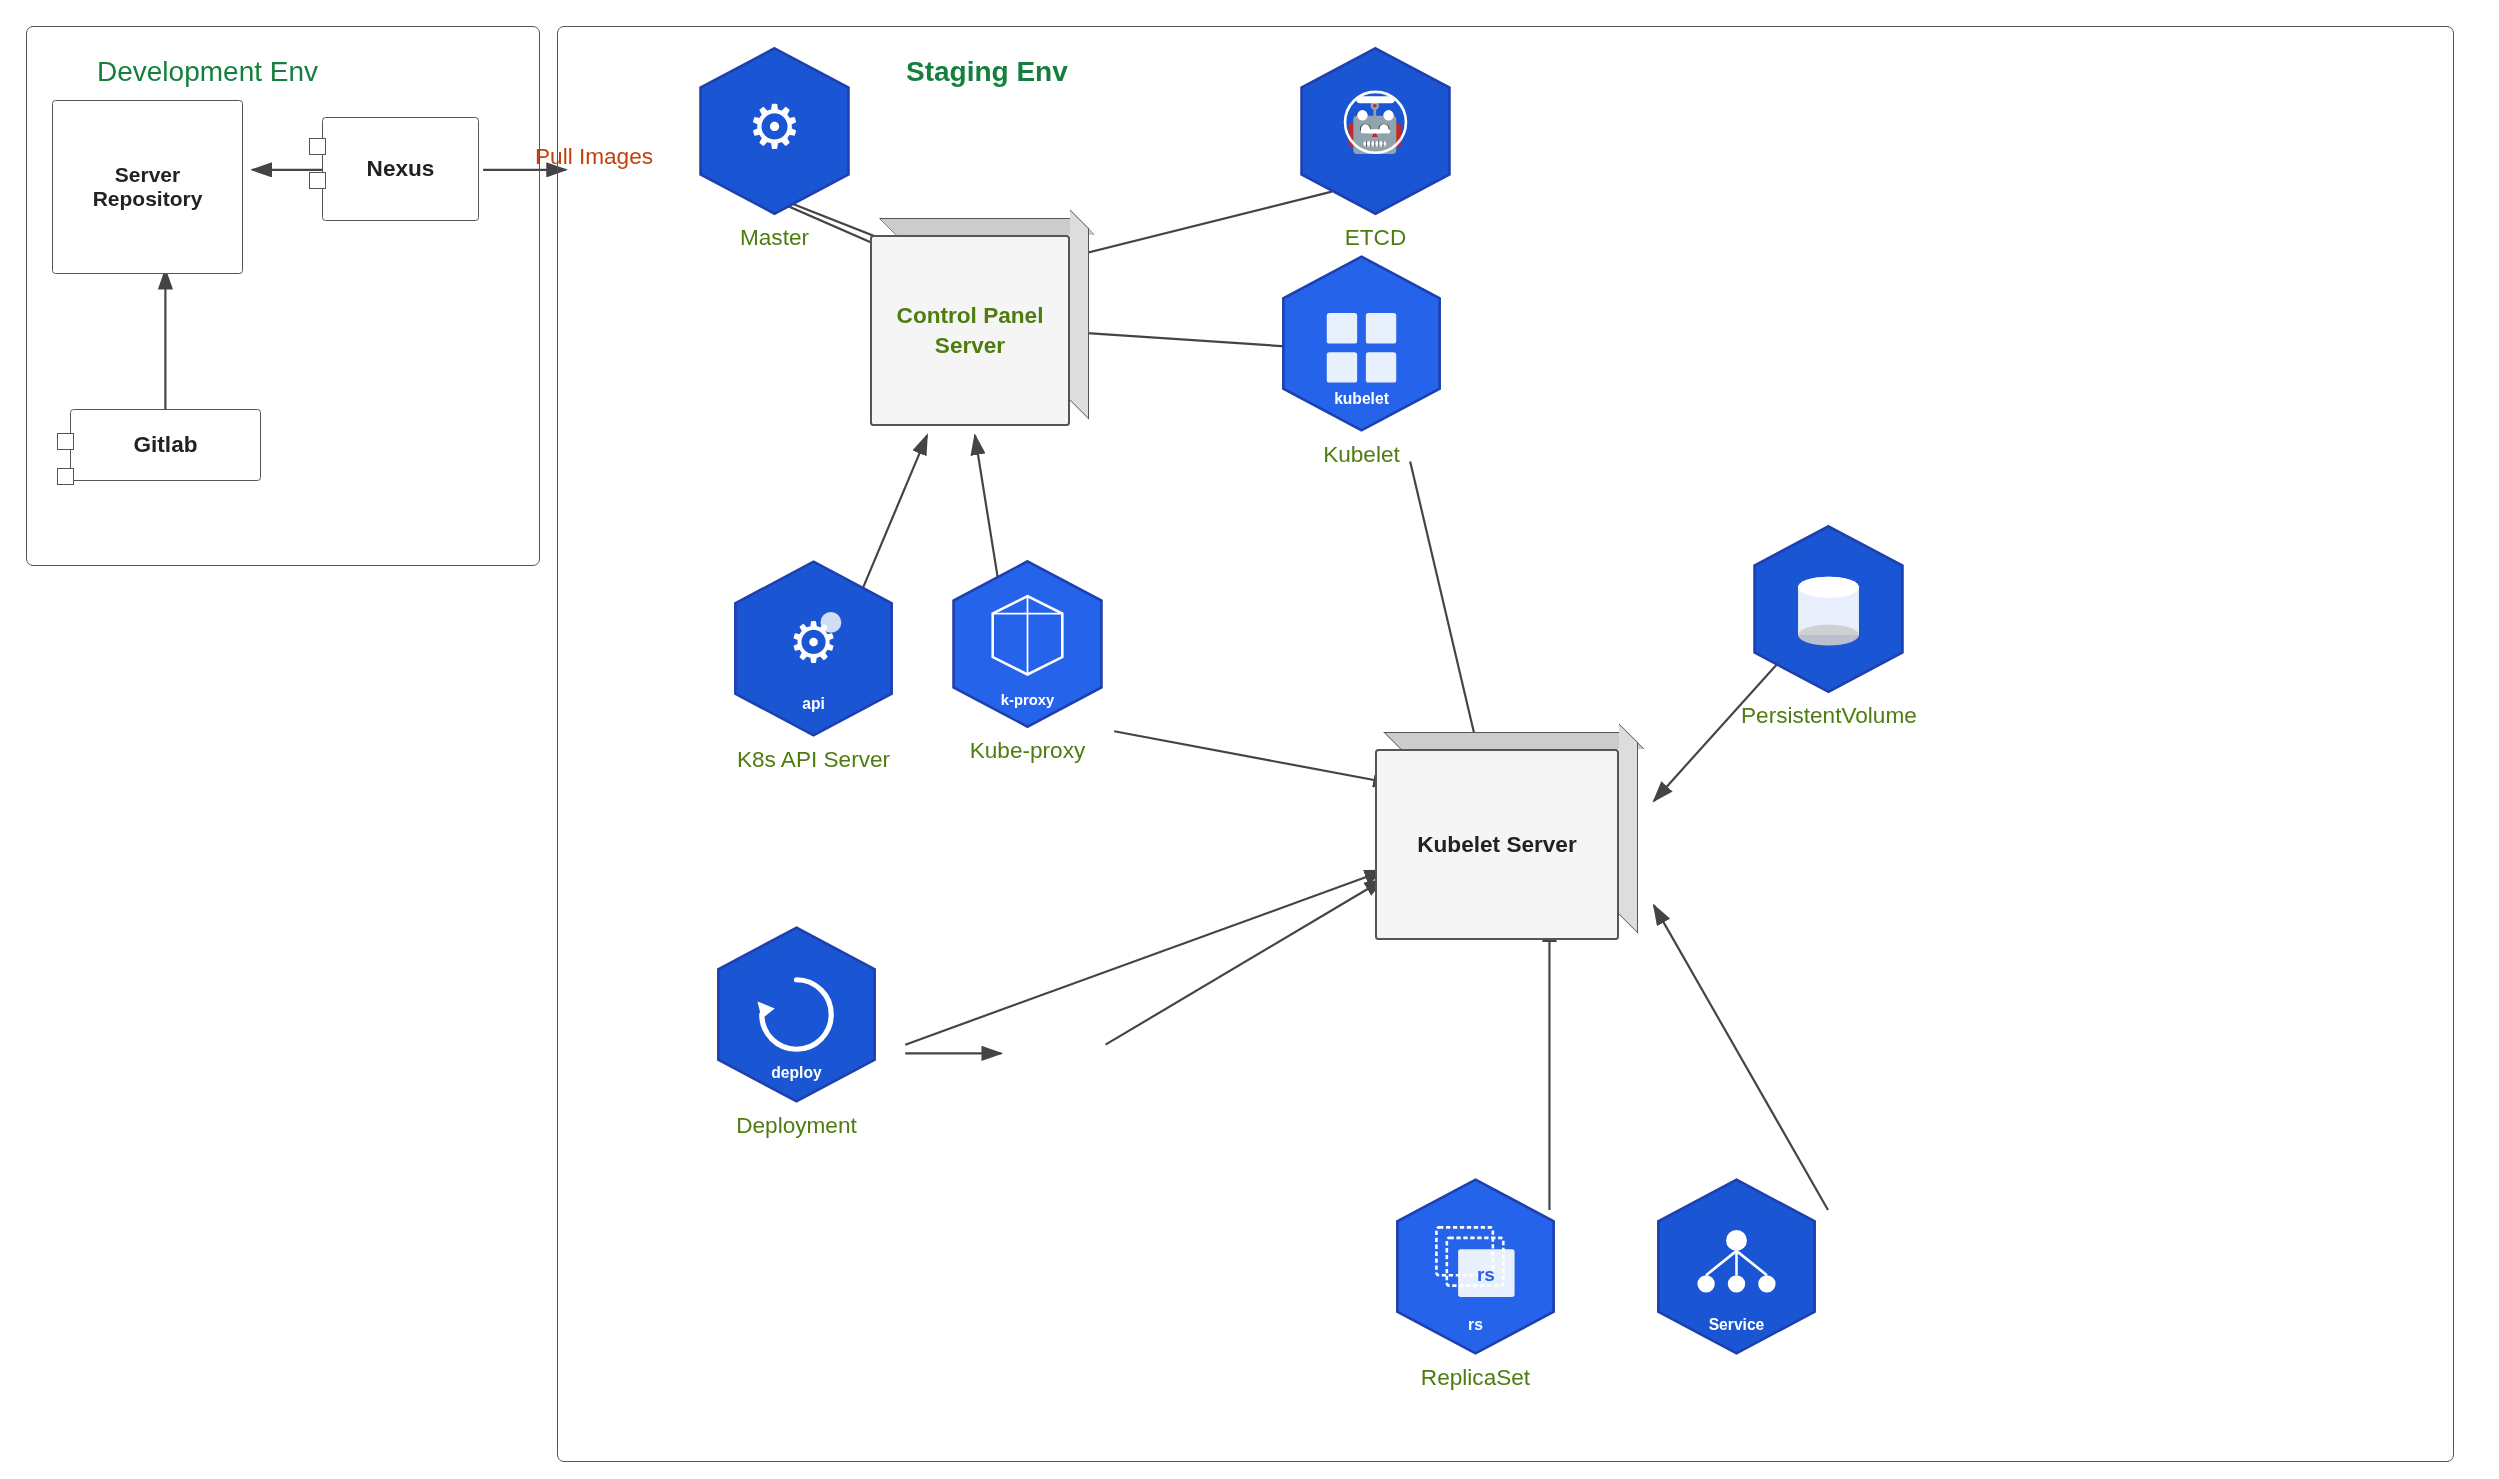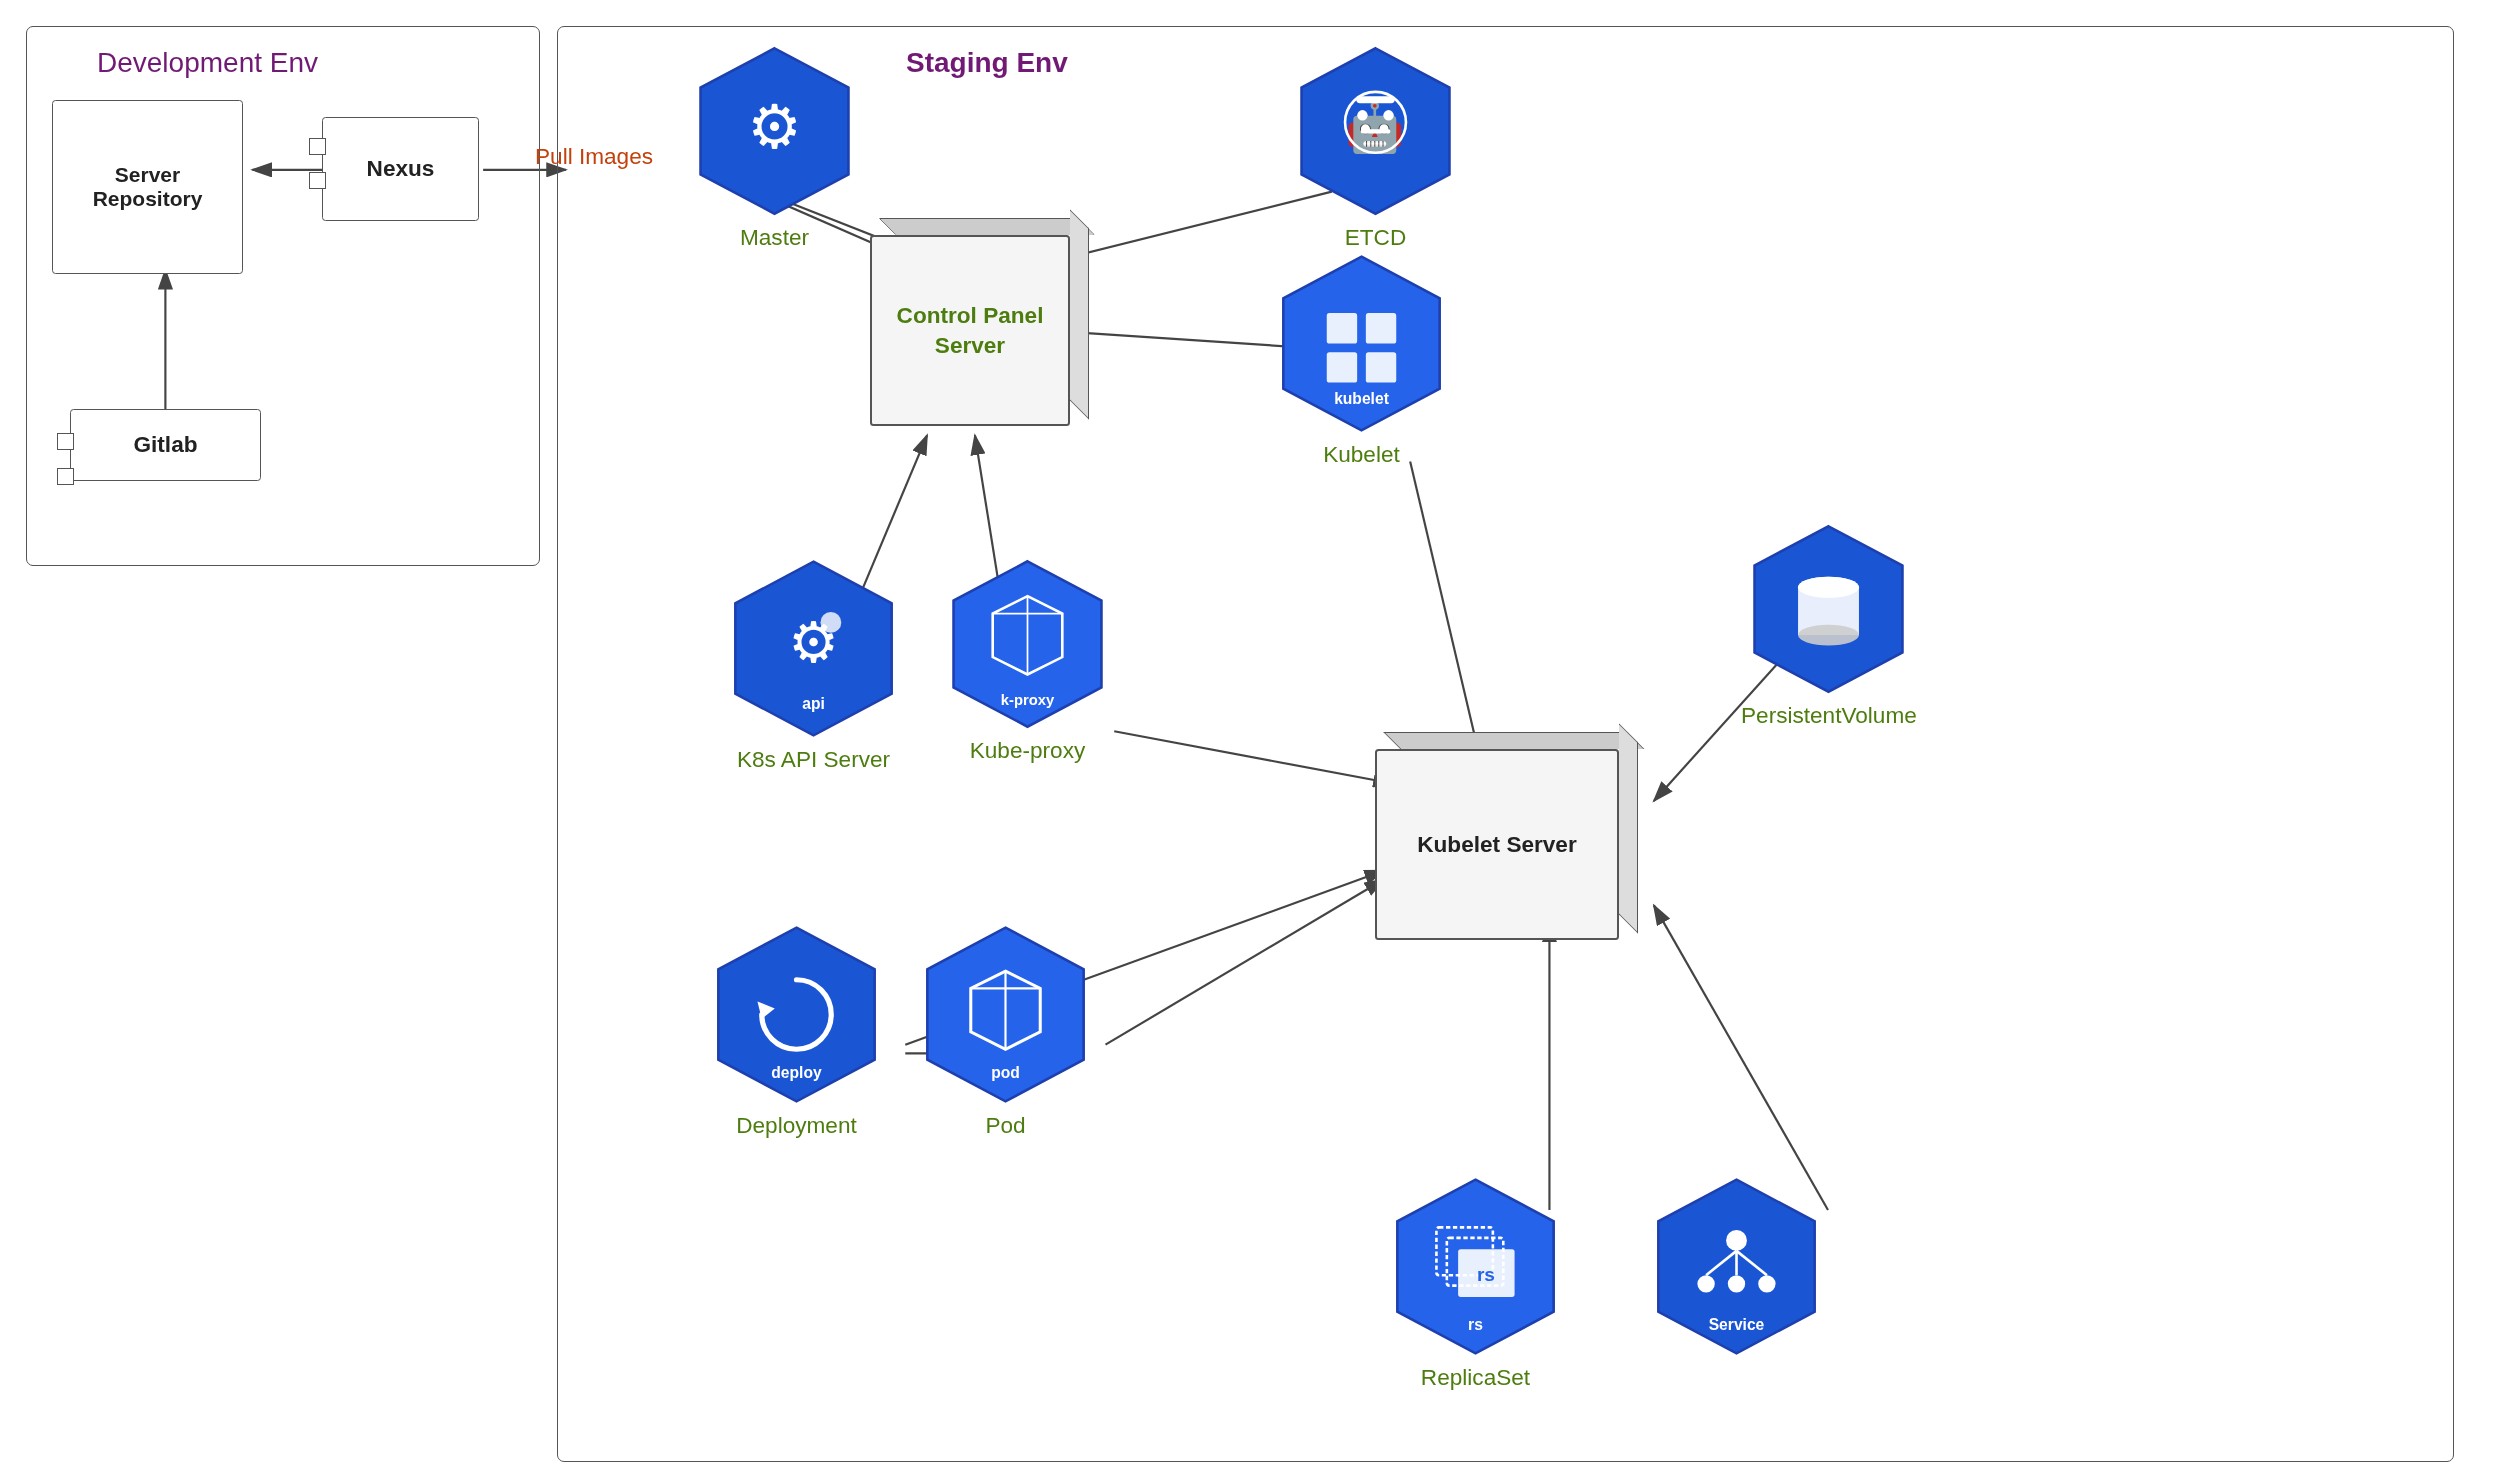--- a/index.html
+++ b/index.html
@@ -21,22 +21,22 @@
     
     .env-box {
       position: absolute;
       border: 1.7px solid #555;
       border-radius: 7px;
     }
     .env-label {
       position: absolute;
       font-size: 28px;
       font-weight: normal;
-      color: #701a75;
-      top: 20px;
+      color: #15803d;
+      top: 29px;
     }
 
     .dev-env {
       left: 26px;
       top: 26px;
       width: 514px;
       height: 540px;
     }
     .dev-env .env-label { left: 70px; }
 
@@ -293,33 +293,20 @@
         <polygon points="95,5 185,53 185,157 95,205 5,157 5,53" fill="#1a56d4" stroke="#1e40af" stroke-width="3"></polygon>
 
         <path d="M95 65 A40 40 0 1 1 55 105" fill="none" stroke="white" stroke-width="6" stroke-linecap="round"></path>
         <polygon points="50,90 55,110 70,98" fill="white"></polygon>
         <text x="95" y="178" text-anchor="middle" fill="white" font-size="18" font-weight="bold">deploy</text>
       </svg>
     </div>
     <span class="hex-label">Deployment</span>
   </div>
 
-  <div class="hex-icon" style="left:923px; top:923px;">
-    <div class="hex-shape">
-      <svg class="hex-svg" width="165" height="183" viewBox="0 0 190 210">
-        <polygon points="95,5 185,53 185,157 95,205 5,157 5,53" fill="#2563eb" stroke="#1e40af" stroke-width="3"></polygon>
-
-        <polygon points="95,55 135,75 135,125 95,145 55,125 55,75" fill="none" stroke="white" stroke-width="3.5"></polygon>
-        <line x1="95" y1="55" x2="95" y2="145" stroke="white" stroke-width="2.5"></line>
-        <line x1="55" y1="75" x2="135" y2="75" stroke="white" stroke-width="2.5"></line>
-        <text x="95" y="178" text-anchor="middle" fill="white" font-size="18" font-weight="bold">pod</text>
-      </svg>
-    </div>
-    <span class="hex-label">Pod</span>
-  </div>
 
   <div class="hex-icon" style="left:1393px; top:1175px;">
     <div class="hex-shape">
       <svg class="hex-svg" width="165" height="183" viewBox="0 0 190 210">
         <polygon points="95,5 185,53 185,157 95,205 5,157 5,53" fill="#2563eb" stroke="#1e40af" stroke-width="3"></polygon>
 
         <rect x="50" y="60" width="65" height="55" rx="3" fill="none" stroke="white" stroke-width="3" stroke-dasharray="5,3"></rect>
         <rect x="62" y="72" width="65" height="55" rx="3" fill="none" stroke="white" stroke-width="3" stroke-dasharray="5,3"></rect>
         <rect x="75" y="85" width="65" height="55" rx="3" fill="white" opacity="0.9"></rect>
         <text x="107" y="122" text-anchor="middle" fill="#2563eb" font-size="22" font-weight="bold">rs</text>

